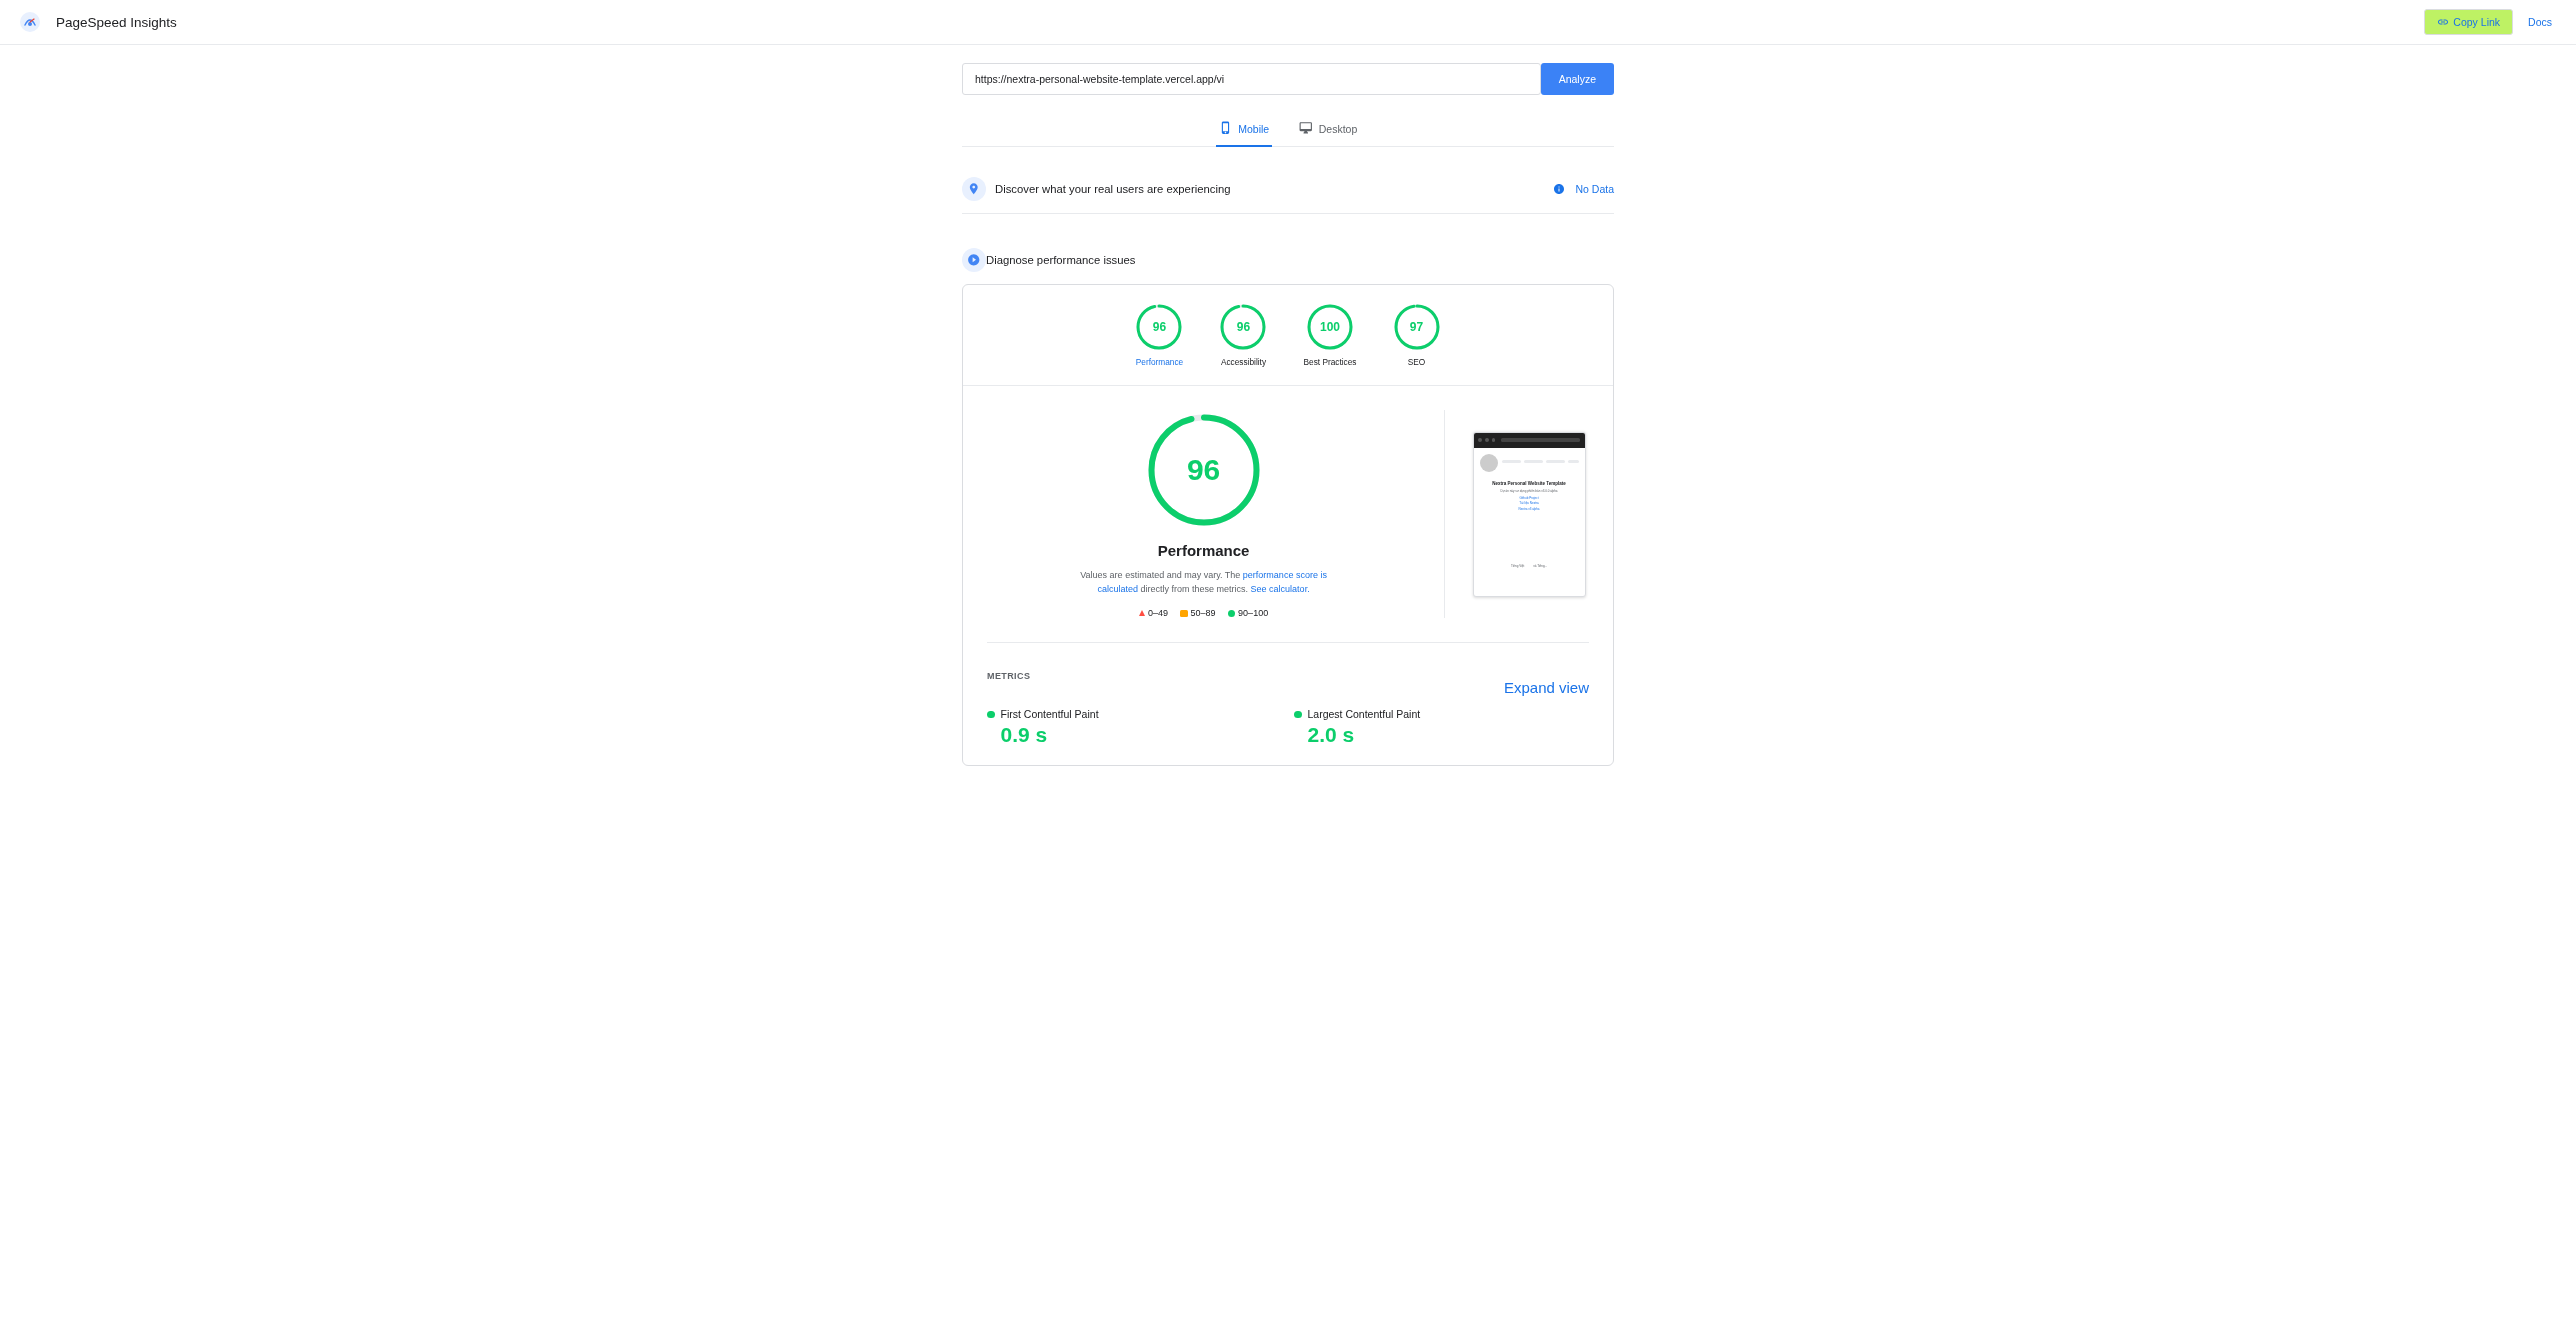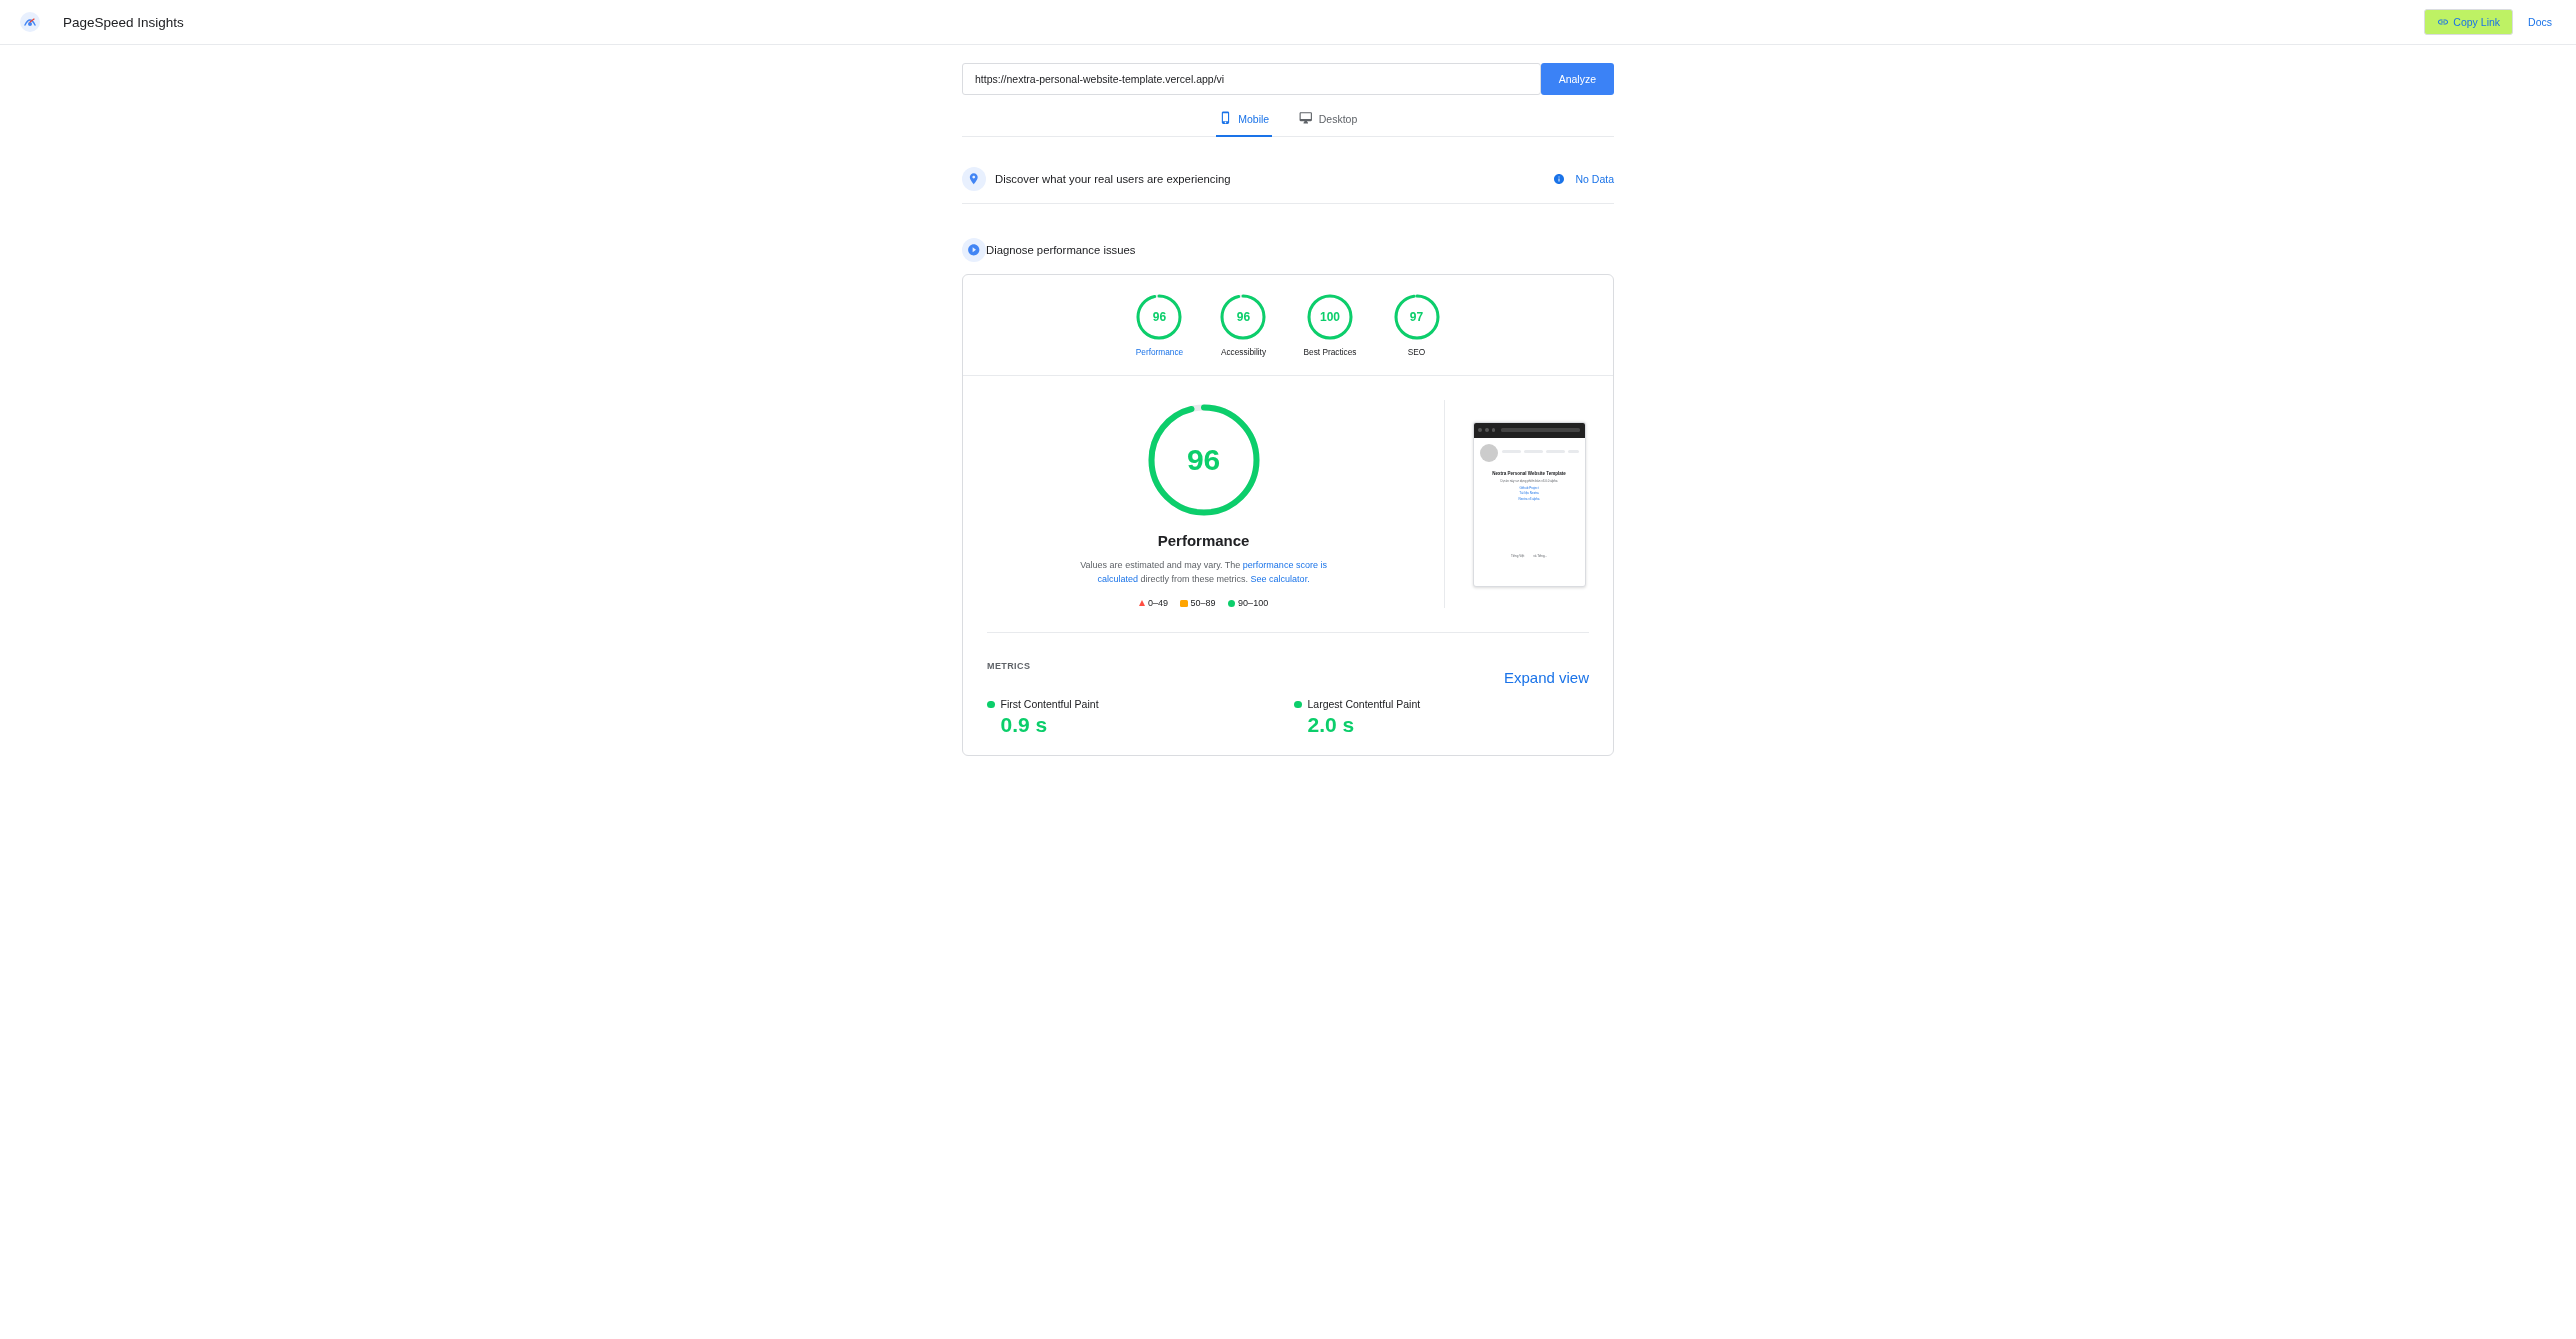--- a/index.html
+++ b/index.html
@@ -9,21 +9,21 @@
     .header {
       display: flex;
       align-items: center;
       justify-content: space-between;
       padding: 9px 18px;
       border-bottom: 0.8px solid #e8eaed;
     }
     .header-left {
       display: flex;
       align-items: center;
-      gap: 21px;
+      gap: 14px;
     }
     .logo-icon {
       width: 24px;
       height: 24px;
     }
     .header-title {
       font-size: 13.5px;
       font-weight: 500;
       color: #202124;
     }
@@ -56,21 +56,21 @@
     
     .main-content {
       max-width: 676px;
       margin: 0 auto;
       padding: 18px 12px;
     }
 
     
     .url-bar-container {
       display: flex;
-      margin-bottom: 8px;
+      margin-bottom: 18px;
     }
     .url-input {
       flex: 1;
       border: 0.8px solid #dadce0;
       border-radius: 3px;
       padding: 9px 12px;
       font-size: 10.5px;
       color: #202124;
       outline: none;
     }

